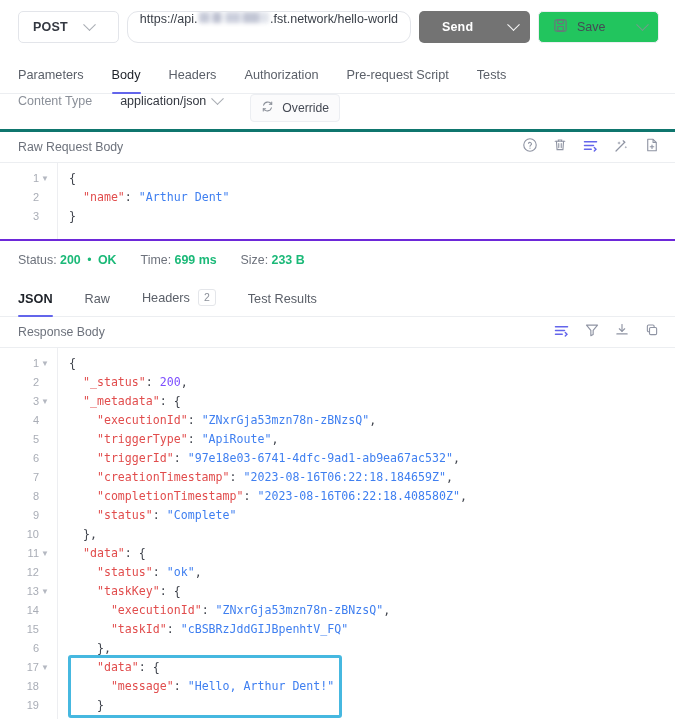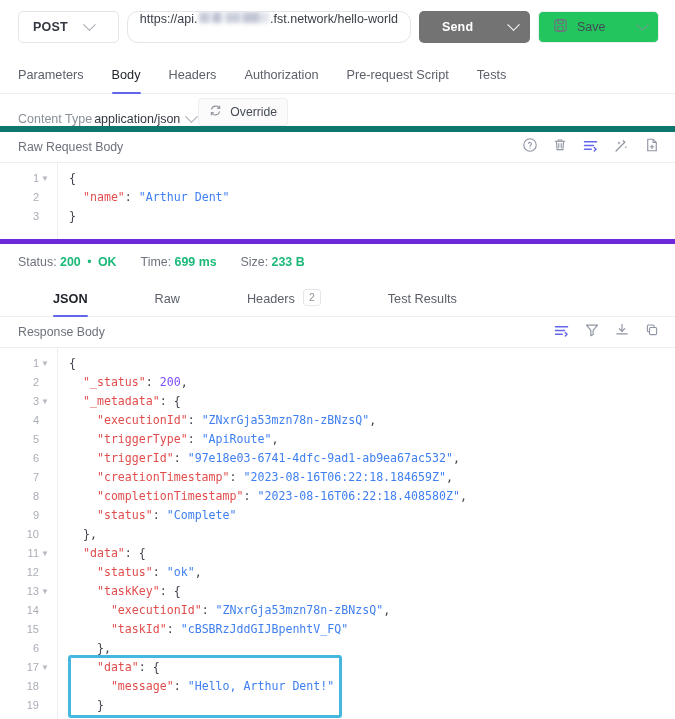--- a/index.html
+++ b/index.html
@@ -102,25 +102,25 @@
   .tab.active { color: #1d2128; font-weight: 400; }
   .tab.active::after {
     content: ""; position: absolute;
     left: 14px; right: 14px; bottom: -1px;
     height: 2.5px; background: #6365eb; border-radius: 2px;
   }
   .tab:first-child.active::after { left: 0; }
 
   
   .ctype-row {
-    display: flex; align-items: flex-end;
-    gap: 2px;
+    display: flex; align-items: flex-start;
+    gap: 28px;
     padding: 0 18px;
     height: 38px;
-    border-bottom: 6px solid #0f766e;
+    border-bottom: 3px solid #0f766e;
   }
   .ctype-label { font-size: 12.5px; color: #8b9099; }
   .ctype-value {
     font-size: 12.5px; color: #343841;
     display: flex; align-items: center; gap: 7px;
   }
   .override-btn {
     display: flex; align-items: center; gap: 8px;
     height: 25px; padding: 13px 10px;
     border: 1px solid #eceef2;
@@ -167,37 +167,37 @@
   .req-editor { height: 76px; }
   .req-editor .gutter { padding-top: 6px; }
 
   
   .status-row {
     display: flex; align-items: center;
     gap: 24px;
     padding: 0 18px;
     height: 40px;
     font-size: 12.4px;
-    border-top: 5px solid #6d28d9;
+    border-top: 2px solid #6d28d9;
   }
   .status-item { color: #6d727c; }
   .status-item b { color: #1bb978; font-weight: 700; }
   .dot { color: #1bb978; margin: 0 3px; }
 
   
   .resp-tabs {
     display: flex; align-items: flex-end;
     padding: 0 18px; height: 38px;
     border-bottom: 1px solid #eceef1;
   }
   .resp-tab {
     font-size: 12.7px; color: #5b6069;
     padding: 0 16px 10px 16px;
     position: relative;
-    display: flex; align-items: flex-end; gap: 8px; margin-left: 35px;
+    display: flex; align-items: center; gap: 8px;
   }
   .resp-tab:first-child { padding-left: 0; }
   .resp-tab.active { color: #1d2128; font-weight: 700; }
   .resp-tab.active::after {
     content: ""; position: absolute; left: 0; right: 16px; bottom: -1px;
     height: 2.5px; background: #6365eb; border-radius: 2px;
   }
   .badge {
     border: 1px solid #e4e6ea; border-radius: 3px;
     font-size: 10.5px; color: #8b9099;

